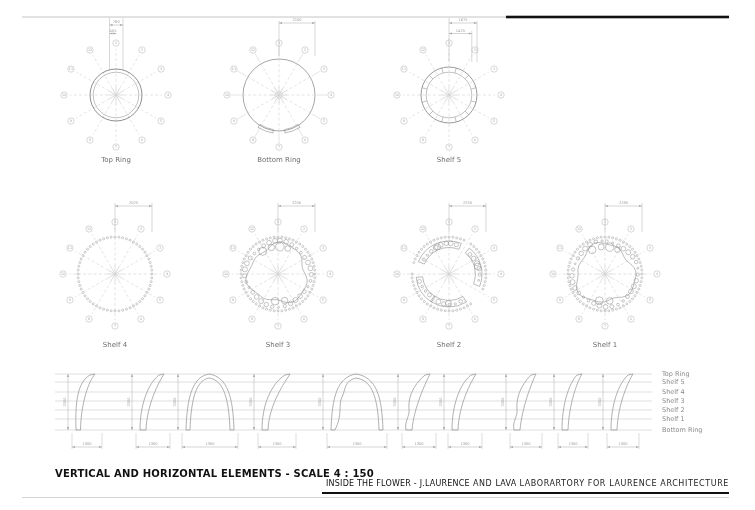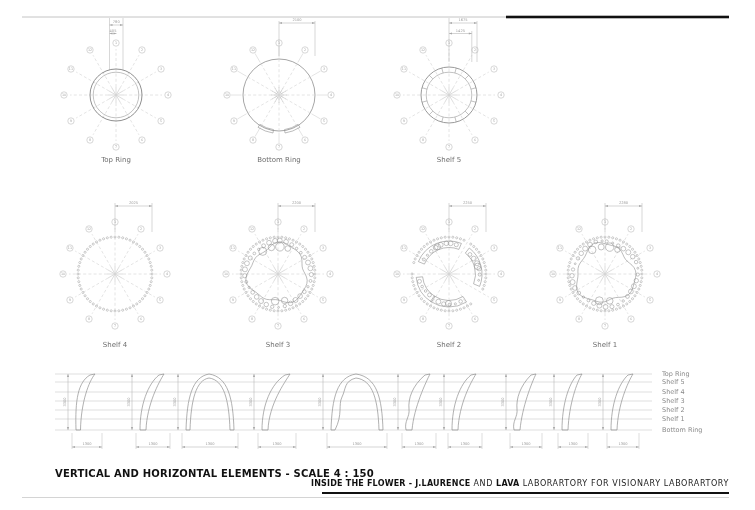--- a/index.html
+++ b/index.html
@@ -8,21 +8,21 @@
   svg{position:absolute;left:0;top:0}
   svg text{font-family:"DejaVu Sans", sans-serif}
   .dlabel{font-size:7px;fill:#6f6f6f;text-anchor:middle}
   .lvl{font-size:6.5px;fill:#8a8a8a}
   .rule{stroke:#b5b5b5;stroke-width:0.8}
   .bar{fill:#111}
   .title-left{position:absolute;left:55px;top:468px;font-size:10px;font-weight:bold;
               color:#111;letter-spacing:0.2px;white-space:pre}
   .title-right{position:absolute;right:26px;top:479px;font-size:8px;color:#222;
                letter-spacing:0.6px;white-space:pre}
-  .title-right .b{font-weight:bold;letter-spacing:0.2px;color:#111}
+  .title-right .b{font-weight:normal;letter-spacing:0.2px;color:#111}
   .underline{position:absolute;left:322px;top:492px;width:407px;height:2.4px;background:#111}
   .hairline{position:absolute;left:22px;top:497px;width:707px;height:1px;background:#d4d4d4}
 </style>
 </head>
 <body>
 
 <div class="sheet">
   <svg id="sheet" width="755" height="510" viewBox="0 0 755 510">
     <line class="rule" x1="22" y1="17" x2="506" y2="17"></line>
     <rect class="bar" x="506" y="15.7" width="223" height="2.6"></rect>
@@ -942,16 +942,16 @@
     <text class="lvl" x="662" y="376">Top Ring</text>
     <text class="lvl" x="662" y="384">Shelf 5</text>
     <text class="lvl" x="662" y="394">Shelf 4</text>
     <text class="lvl" x="662" y="403">Shelf 3</text>
     <text class="lvl" x="662" y="412">Shelf 2</text>
     <text class="lvl" x="662" y="421">Shelf 1</text>
     <text class="lvl" x="662" y="432">Bottom Ring</text>
   </svg>
 
   <div class="title-left">VERTICAL AND HORIZONTAL ELEMENTS - SCALE 4 : 150</div>
-  <div class="title-right"><span class="b">INSIDE THE FLOWER - J.LAURENCE</span><span> AND </span><span class="b">LAVA</span><span> LABORARTORY FOR VISIONARY LABORARTORY</span></div>
+  <div class="title-right"><span class="b">INSIDE THE FLOWER - J.LAURENCE</span><span> AND </span><span class="b">LAVA</span><span> LABORARTORY FOR LAURENCE ARCHITECTURE</span></div>
   <div class="underline"></div>
   <div class="hairline"></div>
 </div>
 
 </body></html>

